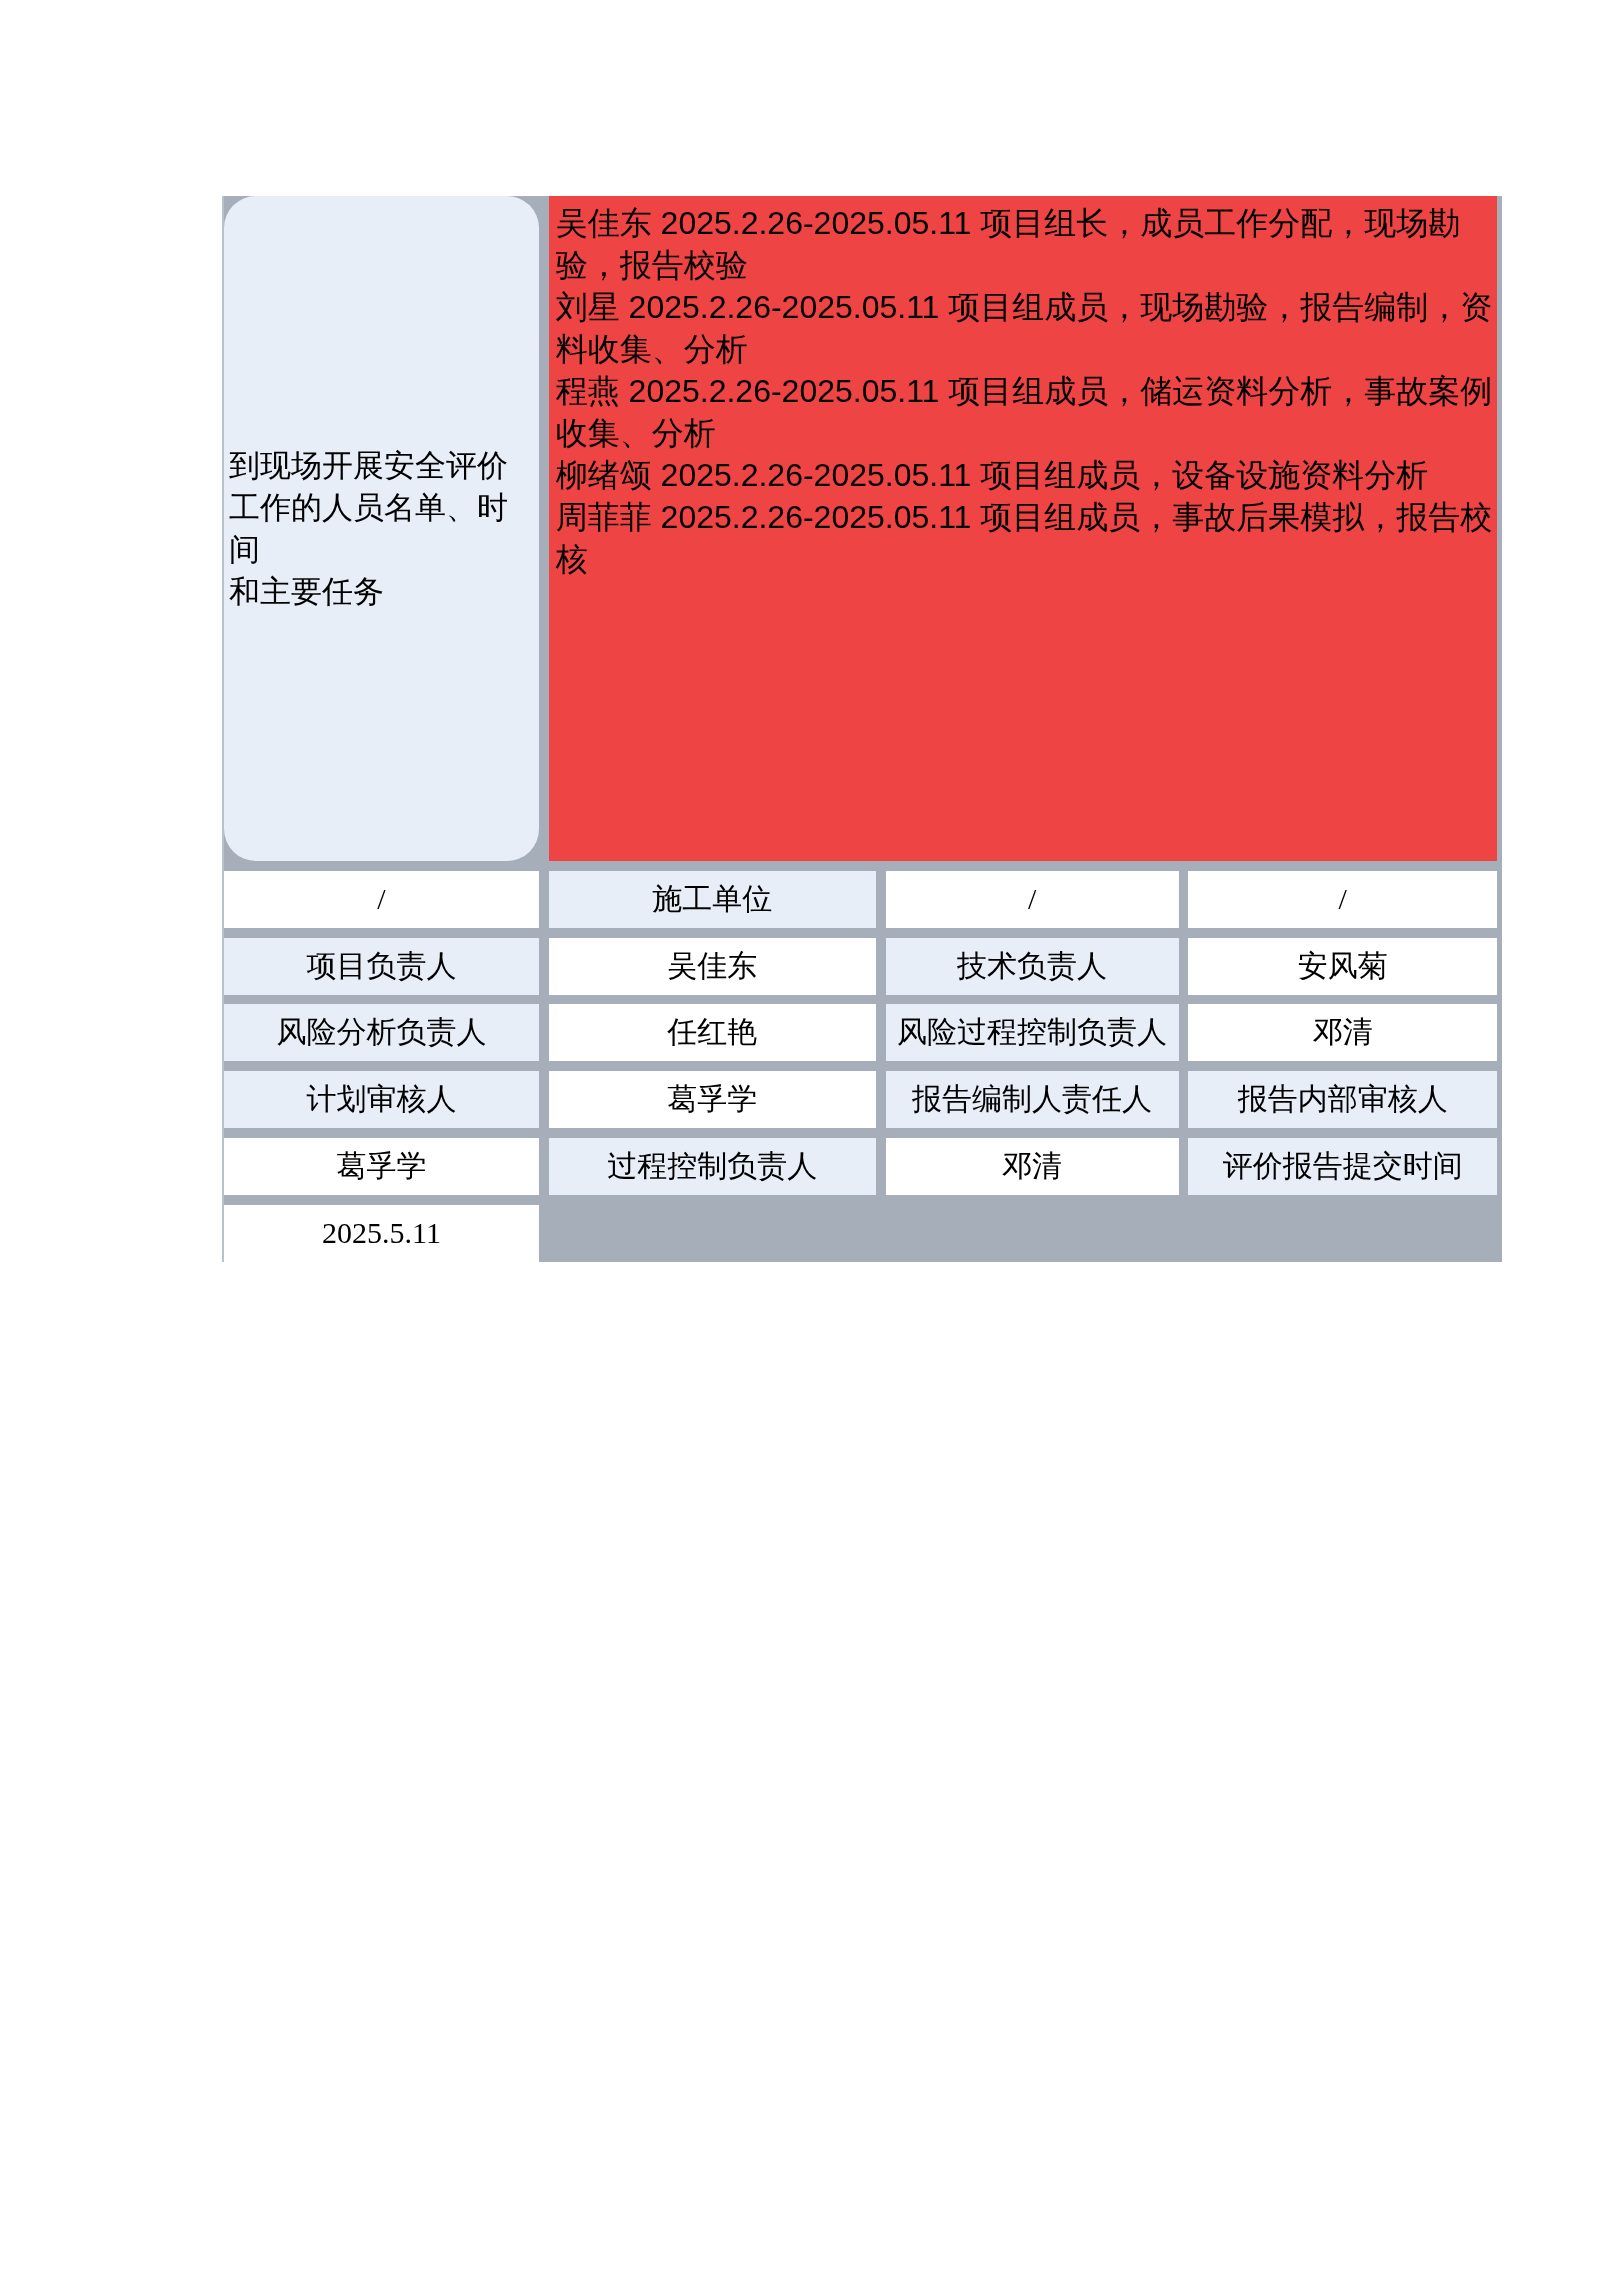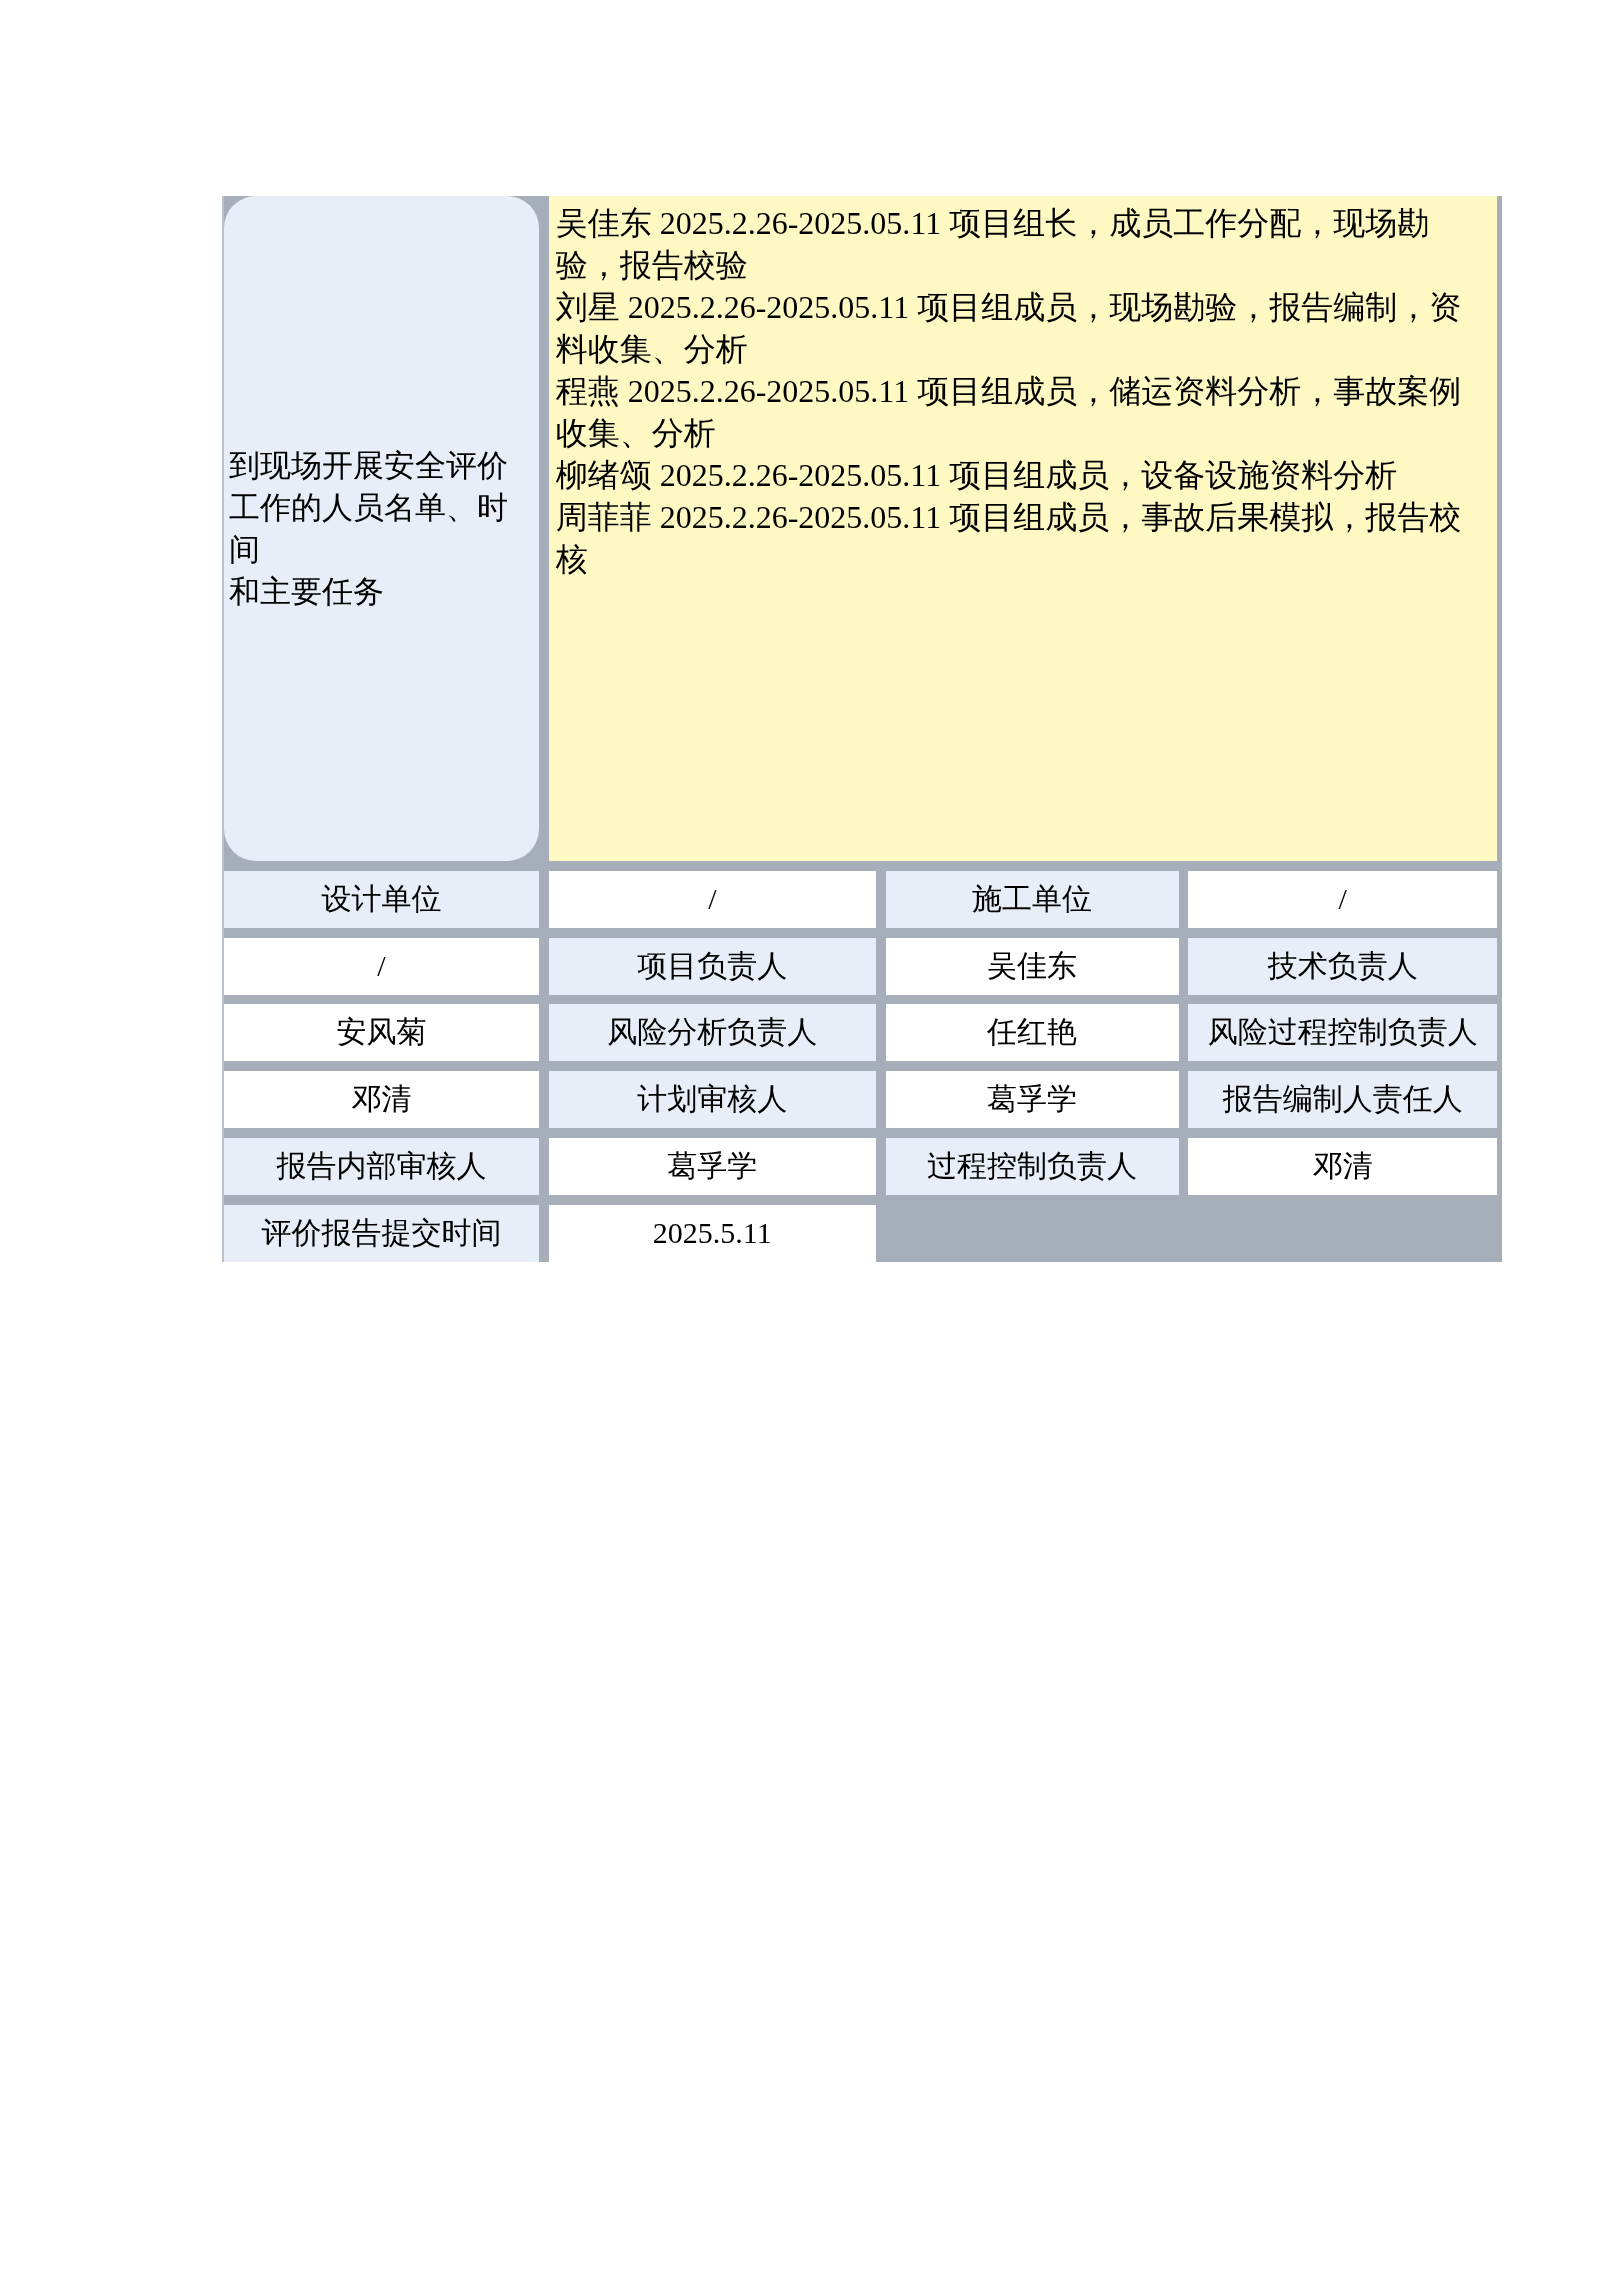--- a/index.html
+++ b/index.html
@@ -64,24 +64,24 @@
     padding: 0 2.9px 0 4.9px;
     font-size: 31px;
     line-height: 42px;
     font-family: "Liberation Serif", serif;
     border-radius: 32px;
   }
   
   .cell.task-content {
     grid-column: 2 / 5;
     grid-row: 1;
-    background: #fef9c3;
+    background: #ef4444;
     padding: 5.9px 3.9px 0 6.9px;
     font-size: 32px;
-    font-family: Liberation Serif, serif;
+    font-family: Liberation Sans, sans-serif;
   }
   .cell.task-content p {
     margin: 0;
     line-height: 42px;
     word-break: break-all;
   }
   .cell.task-content p + p {
   }
 </style>
 </head>
@@ -97,21 +97,20 @@
     </div>
 
     <div class="cell task-content">
       <p>吴佳东 2025.2.26-2025.05.11 项目组长，成员工作分配，现场勘验，报告校验</p>
       <p>刘星 2025.2.26-2025.05.11 项目组成员，现场勘验，报告编制，资料收集、分析</p>
       <p>程燕 2025.2.26-2025.05.11 项目组成员，储运资料分析，事故案例收集、分析</p>
       <p>柳绪颂 2025.2.26-2025.05.11 项目组成员，设备设施资料分析</p>
       <p>周菲菲 2025.2.26-2025.05.11 项目组成员，事故后果模拟，报告校核</p>
     </div>
 
-    <div class="cell label">设计单位</div>
     <div class="cell value">/</div>
     <div class="cell label">施工单位</div>
     <div class="cell value">/</div>
 
     <div class="cell value">/</div>
     <div class="cell label">项目负责人</div>
     <div class="cell value">吴佳东</div>
 
     <div class="cell label">技术负责人</div>
     <div class="cell value">安风菊</div>

